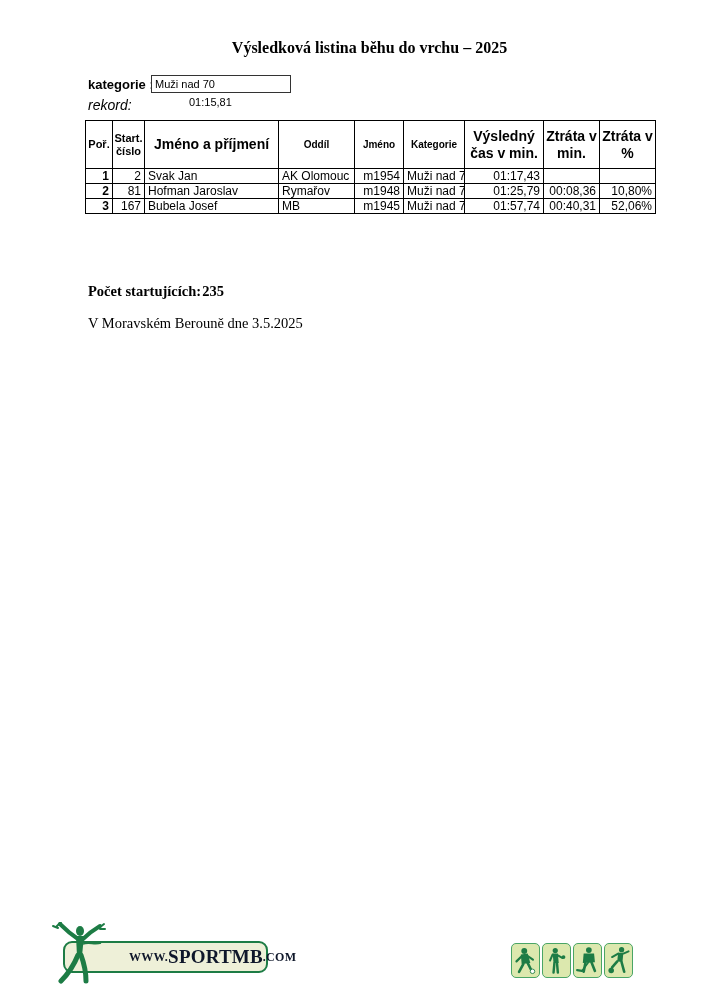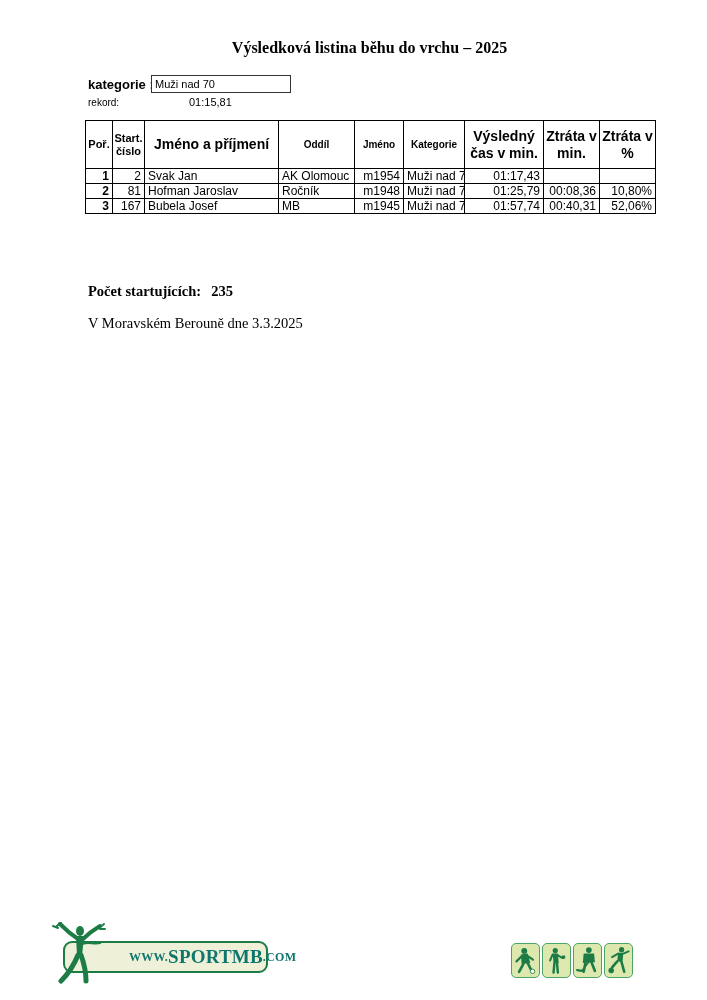--- a/index.html
+++ b/index.html
@@ -24,21 +24,21 @@
     font-weight: bold; font-size: 13px;
   }
   .cat-box {
     position: absolute; left: 151px; top: 75px;
     width: 140px; height: 18px;
     border: 1px solid #333; background: #fff;
     font-size: 11px; line-height: 16px; padding-left: 3px;
   }
   .rec-label {
     position: absolute; left: 88px; top: 97px;
-    font-size: 10px; text-align: center;
+    font-style: italic; font-size: 14px; text-align: center;
   }
   .rec-value {
     position: absolute; left: 152px; top: 96px;
     font-size: 11px;
     margin-left: 37px;
   }
   table.results {
     position: absolute; left: 85px; top: 120px;
     border-collapse: collapse; table-layout: fixed;
     width: 570px;
@@ -67,34 +67,34 @@
   td.c-time, td.c-lossmin, td.c-losspct { text-align: right; }
   .oldest {
     position: absolute; left: 88px; top: 231px;
     font-family: "Liberation Serif", serif; font-size: 14px;
     display: flex; gap: 14px;
   }
   .oldest .lbl { font-weight: bold; margin-right: 4px; }
   .starters {
     position: absolute; left: 88px; top: 283px;
     font-family: "Liberation Serif", serif; font-size: 14.5px; font-weight: bold;
-    display: flex; gap: 10px;
+    display: flex; gap: 1px;
   }
   .placedate {
     position: absolute; left: 88px; top: 315px;
     font-family: "Liberation Serif", serif; font-size: 14.5px;
   }
   .logo { position: absolute; left: 47px; top: 922px; width: 225px; height: 62px; }
   .logo-rect {
     position: absolute; left: 16px; top: 19px; width: 205px; height: 32px;
     border: 2.5px solid #1d7c45; border-radius: 9px;
     background: #eef0d8;
     display: flex; align-items: center; justify-content: flex-start;
     padding-left: 64px;
-    font-family: "Liberation Serif", serif; font-weight: bold; color: #0f766e;
+    font-family: "Liberation Serif", serif; font-weight: bold; color: #0f172a;
     white-space: nowrap;
   }
   .logo-rect .sm { font-size: 12px; letter-spacing: 0.3px; }
   .logo-rect .lg { font-size: 19px; letter-spacing: 0.2px; }
   .logo-figure { position: absolute; left: 0; top: 0; }
   .strana {
     position: absolute; left: 0; top: 999px; width: 614px;
     text-align: center;
     font-family: "Liberation Serif", serif; font-size: 12px;
   }
@@ -156,21 +156,21 @@
         <td class="c-year">m1954</td>
         <td class="c-cat">Muži nad 70</td>
         <td class="c-time">01:17,43</td>
         <td class="c-lossmin"></td>
         <td class="c-losspct"></td>
       </tr>
       <tr>
         <td class="c-por">2</td>
         <td class="c-start">81</td>
         <td class="c-name">Hofman Jaroslav</td>
-        <td class="c-club">Ročník</td>
+        <td class="c-club">Rymařov</td>
         <td class="c-year">m1948</td>
         <td class="c-cat">Muži nad 70</td>
         <td class="c-time">01:25,79</td>
         <td class="c-lossmin">00:08,36</td>
         <td class="c-losspct">10,80%</td>
       </tr>
       <tr>
         <td class="c-por">3</td>
         <td class="c-start">167</td>
         <td class="c-name">Bubela Josef</td>
@@ -183,21 +183,21 @@
       </tr>
     </tbody>
   </table>
 
 
   <div class="starters">
     <span>Počet startujících:</span>
     <span>235</span>
   </div>
 
-  <div class="placedate">V Moravském Berouně dne 3.3.2025</div>
+  <div class="placedate">V Moravském Berouně dne 3.5.2025</div>
 
   <div class="logo">
     <div class="logo-rect">
       <span class="sm">WWW.</span>
         <span class="lg">SPORTMB</span>
         <span class="sm">.COM</span>
     </div>
     <svg class="logo-figure" width="80" height="62" viewBox="0 0 80 62">
       <g stroke="#1d7c45" fill="#1d7c45">
         <ellipse cx="33" cy="9" rx="4" ry="5" stroke="none"></ellipse>

